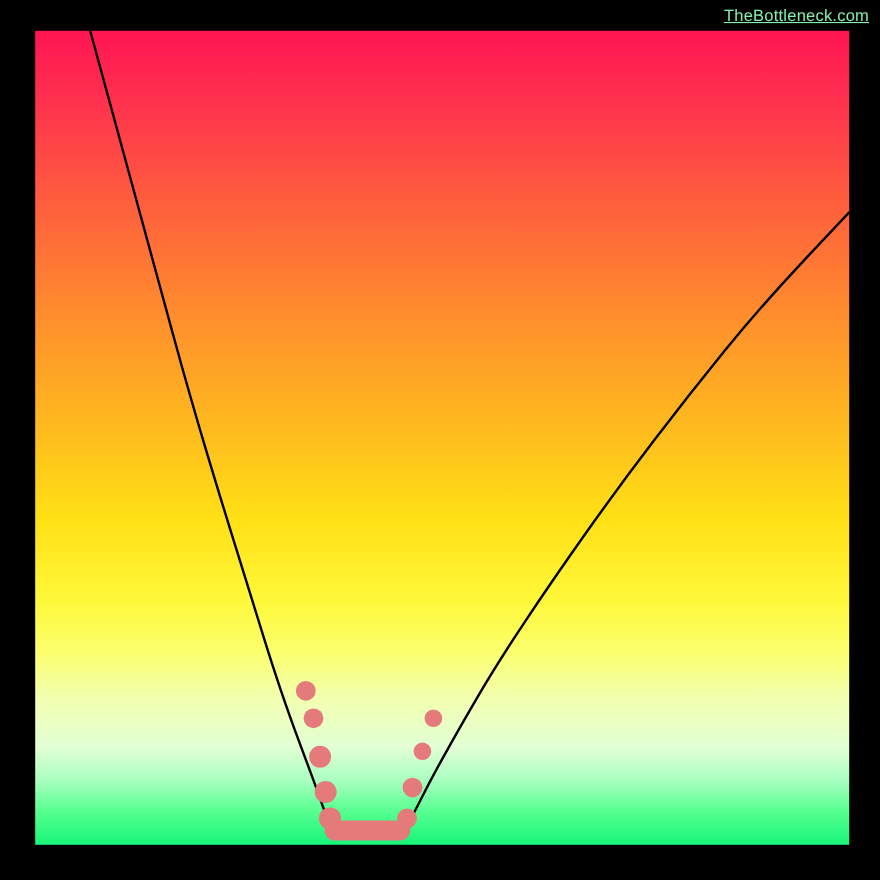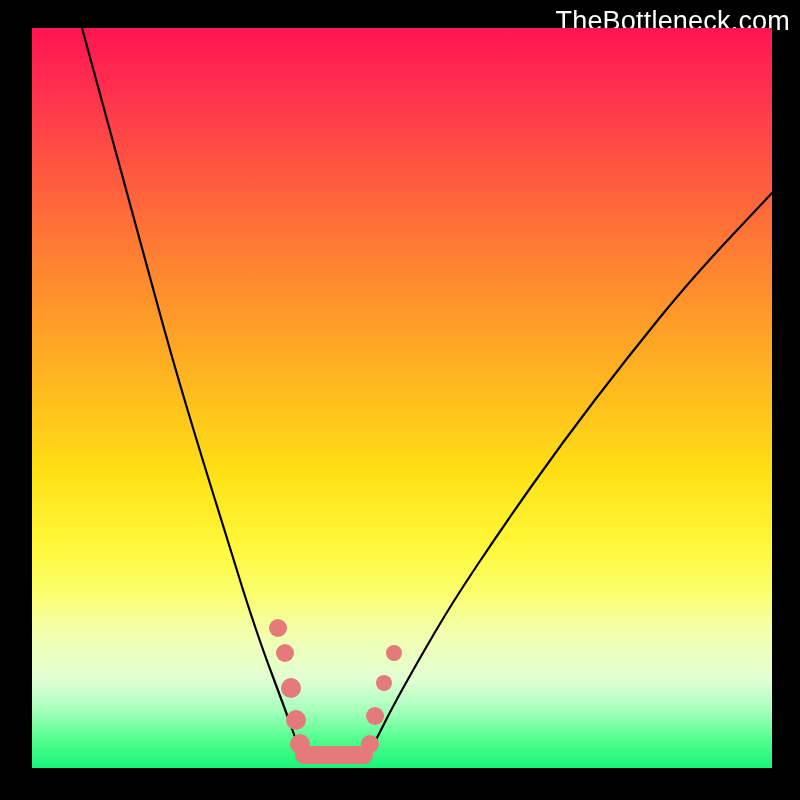--- a/index.html
+++ b/index.html
@@ -36,23 +36,24 @@
       #e2ffd4 88%,
       #aaffc0 92%,
       #55ff8e 96%,
       #17f57a 100%
     );
   }
   .watermark {
     position: absolute;
     top: 6px;
     right: 10px;
-    color: #ffffff;
-    font-size: 27px;
+    color: #86efac;
+    font-size: 15px;
     letter-spacing: 0.2px;
+    text-decoration: underline;
   }
   svg.curves {
     position: absolute;
     left: 0; top: 0;
     width: 740px;
     height: 740px;
   }
   .curve {
     fill: none;
     stroke: #000;

